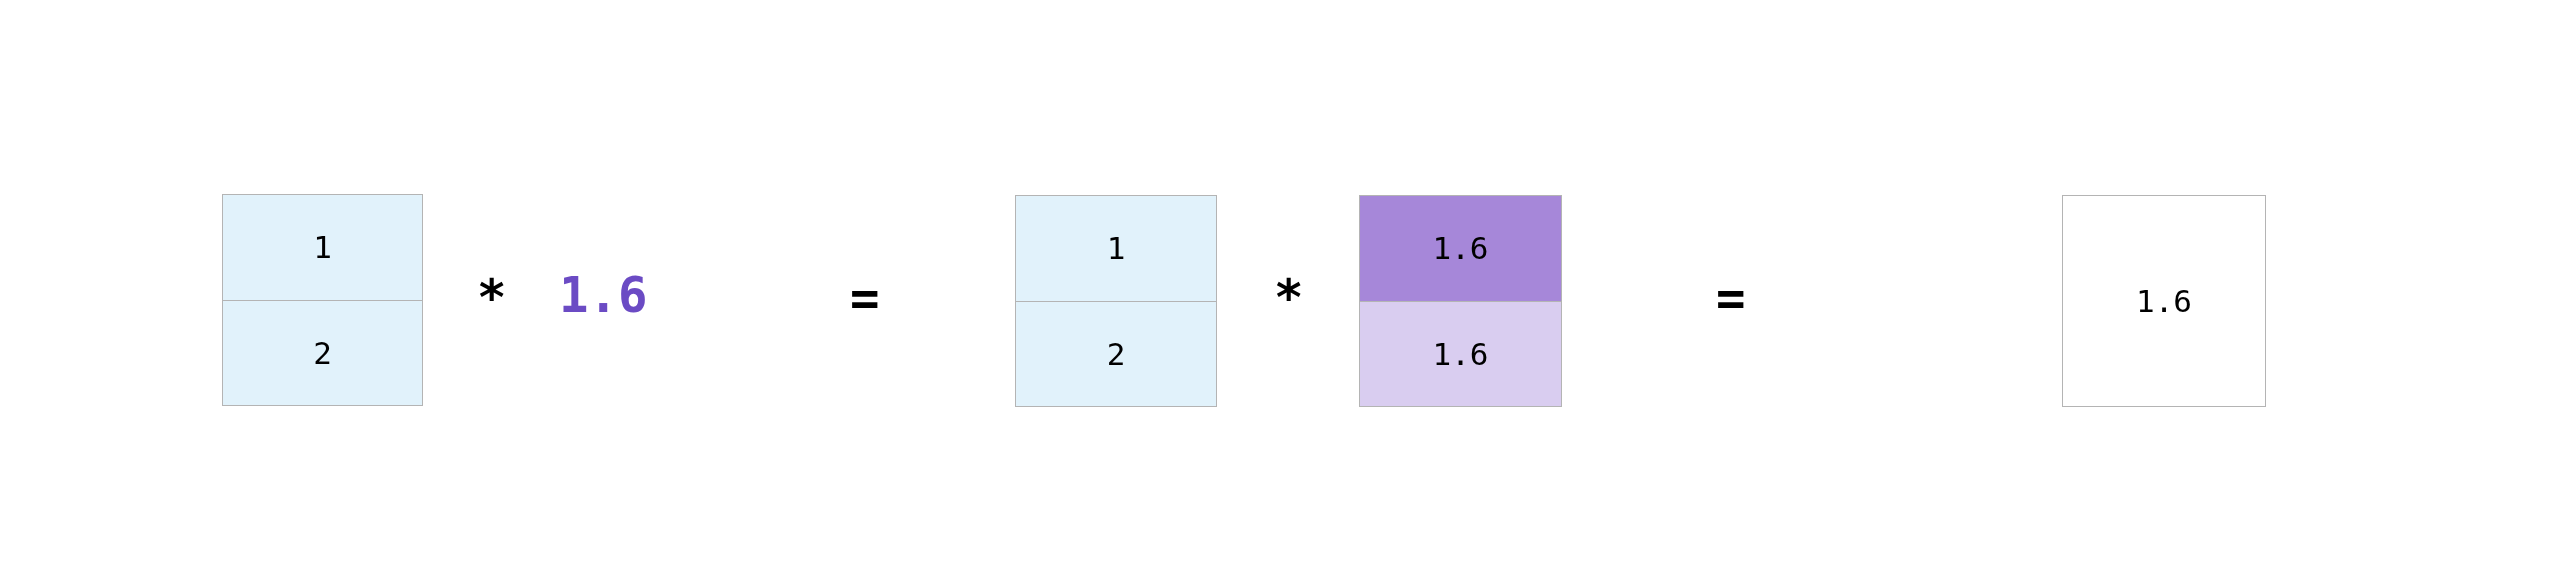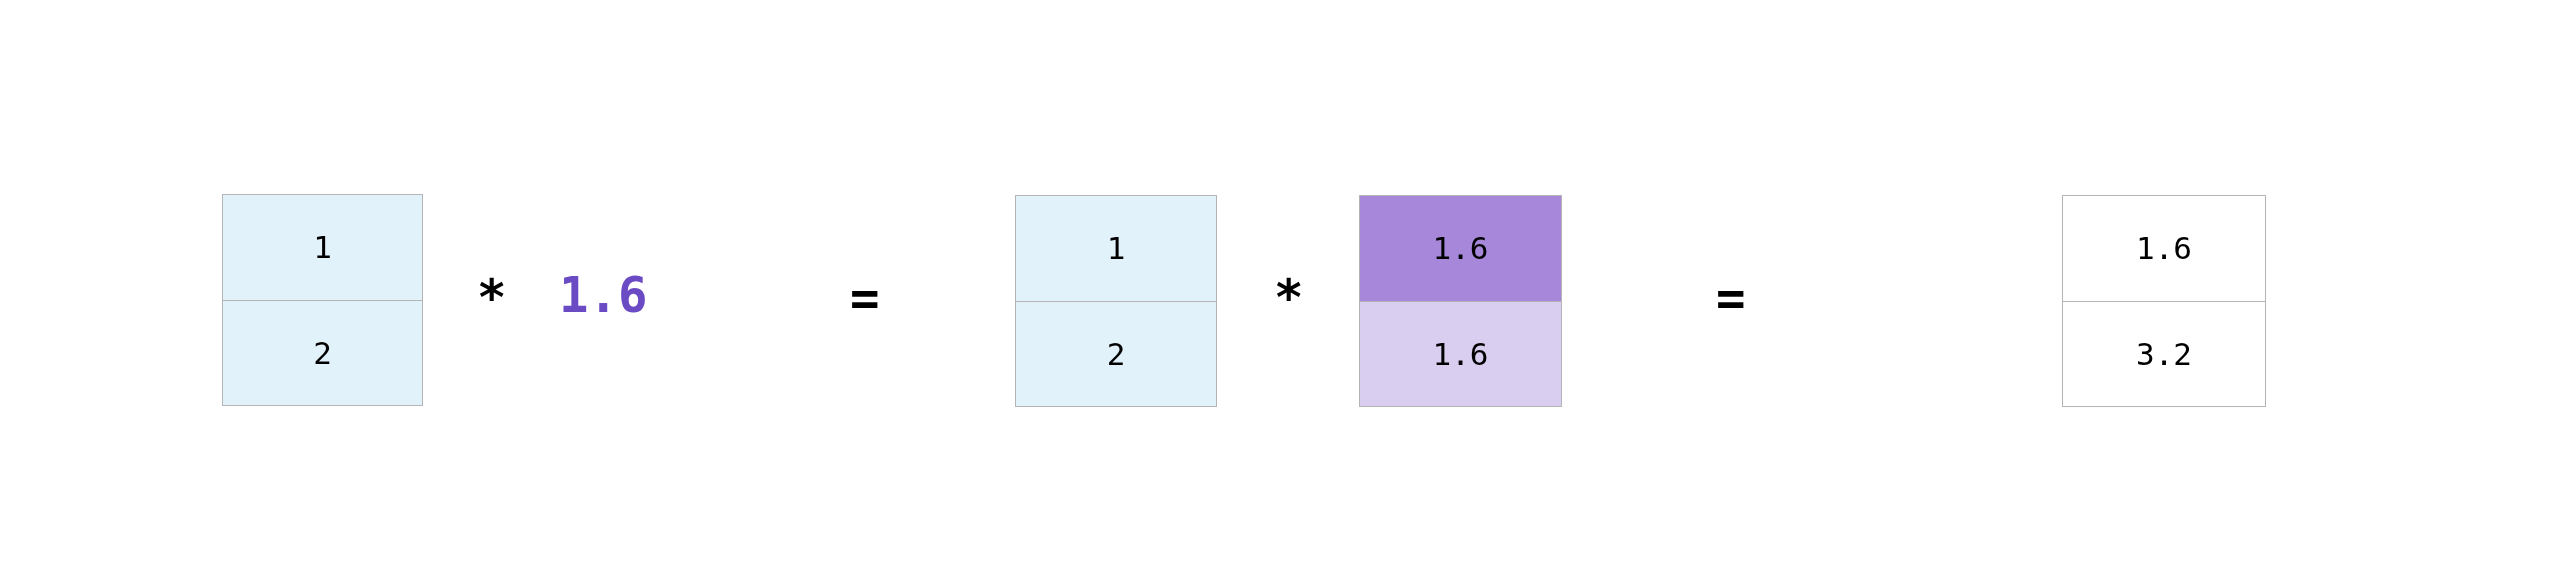--- a/index.html
+++ b/index.html
@@ -101,17 +101,16 @@
 
   <div class="matrix" id="matrix-scalar">
     <div class="cell" style="background:#a687d9;">1.6</div>
     <div class="cell" style="background:#d9cdf0;">1.6</div>
   </div>
 
   <div class="op op-equals" id="op-equals-2">=</div>
 
   <div class="matrix" id="matrix-result">
     <div class="cell" style="background:#ffffff;">1.6</div>
-    <div class="cell" style="background:#ffffff;">3.2</div>
   </div>
 
 </div>
 
 
 </body></html>

